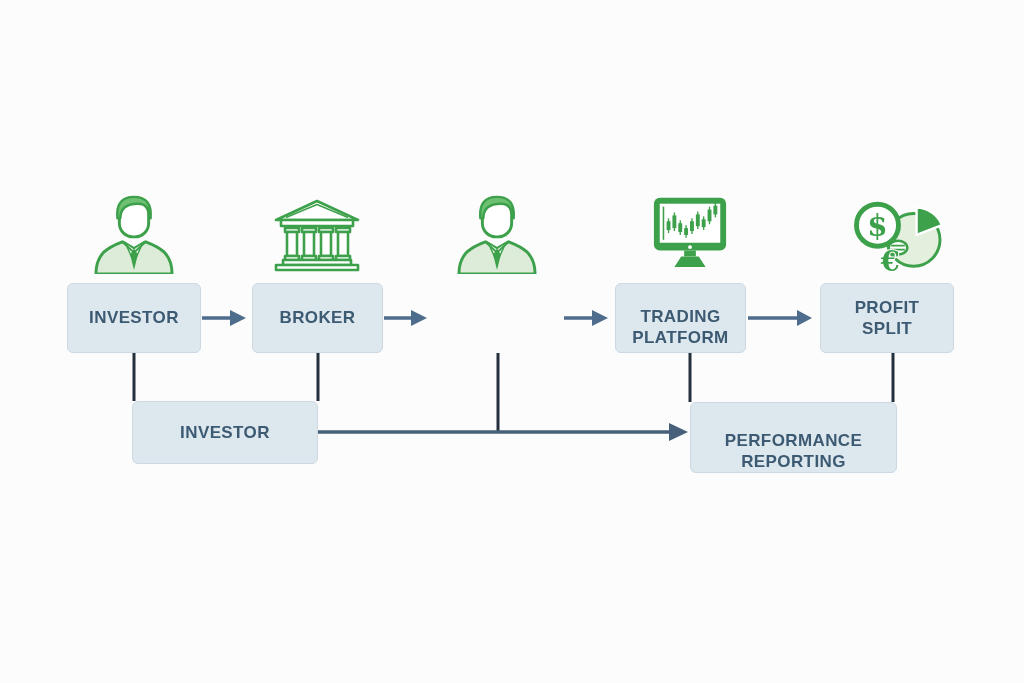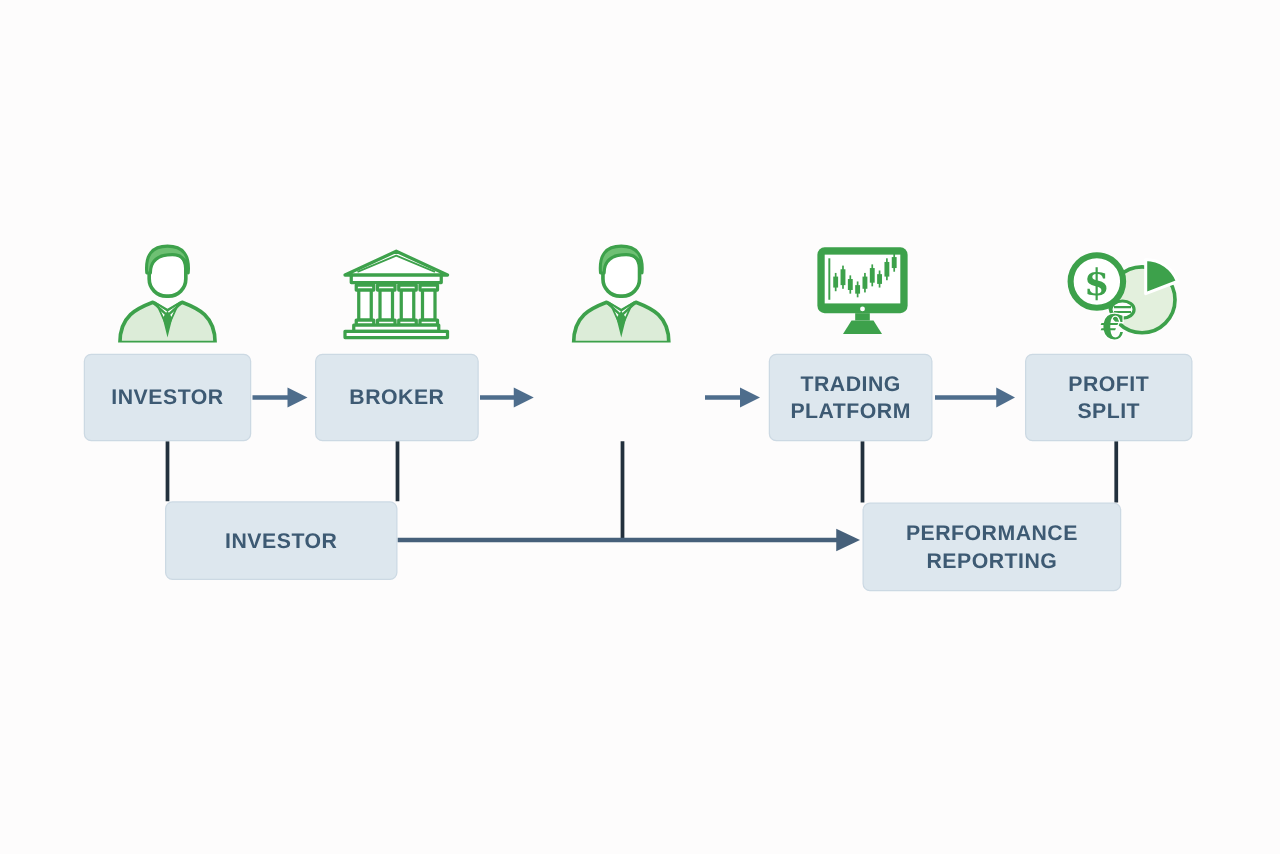--- a/index.html
+++ b/index.html
@@ -25,24 +25,24 @@
     line-height:1.25;
     box-sizing:border-box;
   }
   .node span{display:block;}
   .icon{position:absolute;z-index:2;}
   .icon svg{display:block;}
   
   .n-investor        {left:67px;  top:283px; width:134px; height:70px;}
   .n-broker          {left:252px; top:283px; width:131px; height:70px;}
   .n-trader          {left:432px; top:283px; width:130px; height:70px;}
-  .n-platform        {left:615px; top:283px; width:131px; height:70px; padding:4px 14px;}
+  .n-platform        {left:615px; top:283px; width:131px; height:70px; padding:4px 14px;align-items:flex-end;}
   .n-profit          {left:820px; top:283px; width:134px; height:70px; padding:0 32px;}
   .n-investor2       {left:132px; top:401px; width:186px; height:63px;}
-  .n-performance     {left:690px; top:402px; width:207px; height:71px; padding:0 6px;}
+  .n-performance     {left:690px; top:402px; width:207px; height:71px; padding:0 6px;align-items:flex-end;}
   
   .i-investor {left:90px;  top:192px;}
   .i-broker   {left:270px; top:196px;}
   .i-trader   {left:453px; top:192px;}
   .i-platform {left:646px; top:192px;}
   .i-profit   {left:851px; top:191px;}
 </style>
 </head>
 <body>
 

